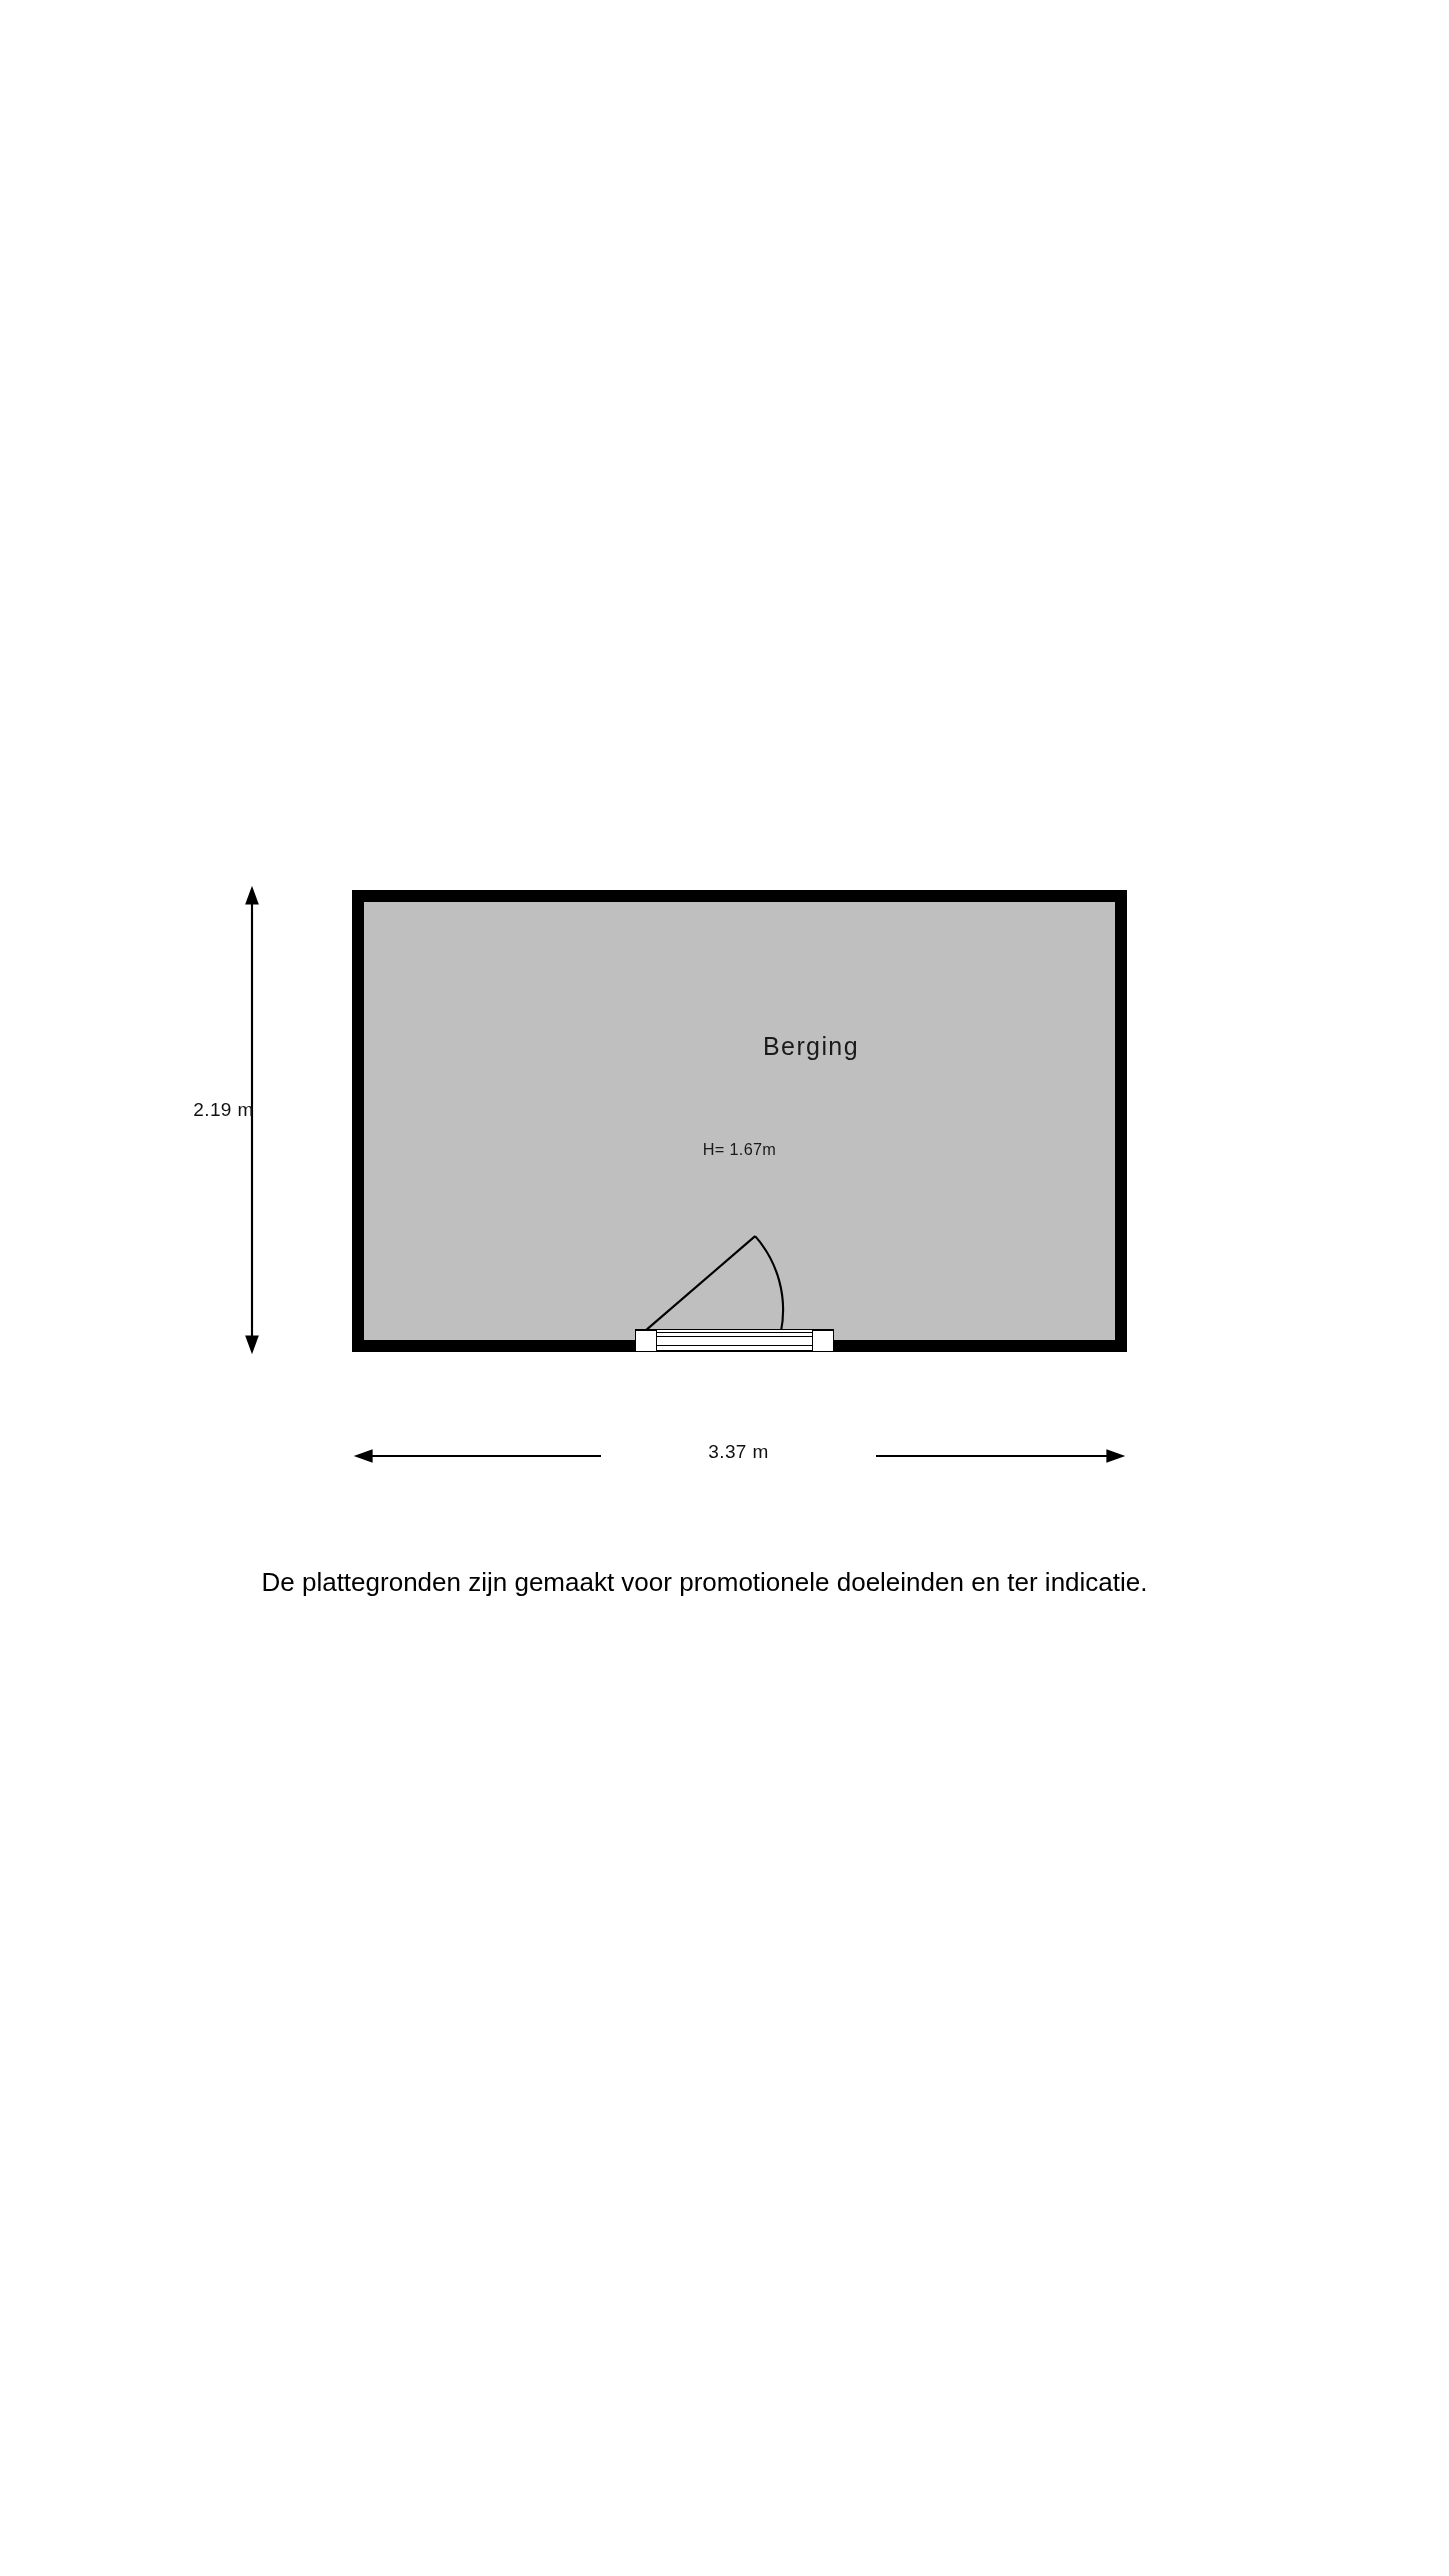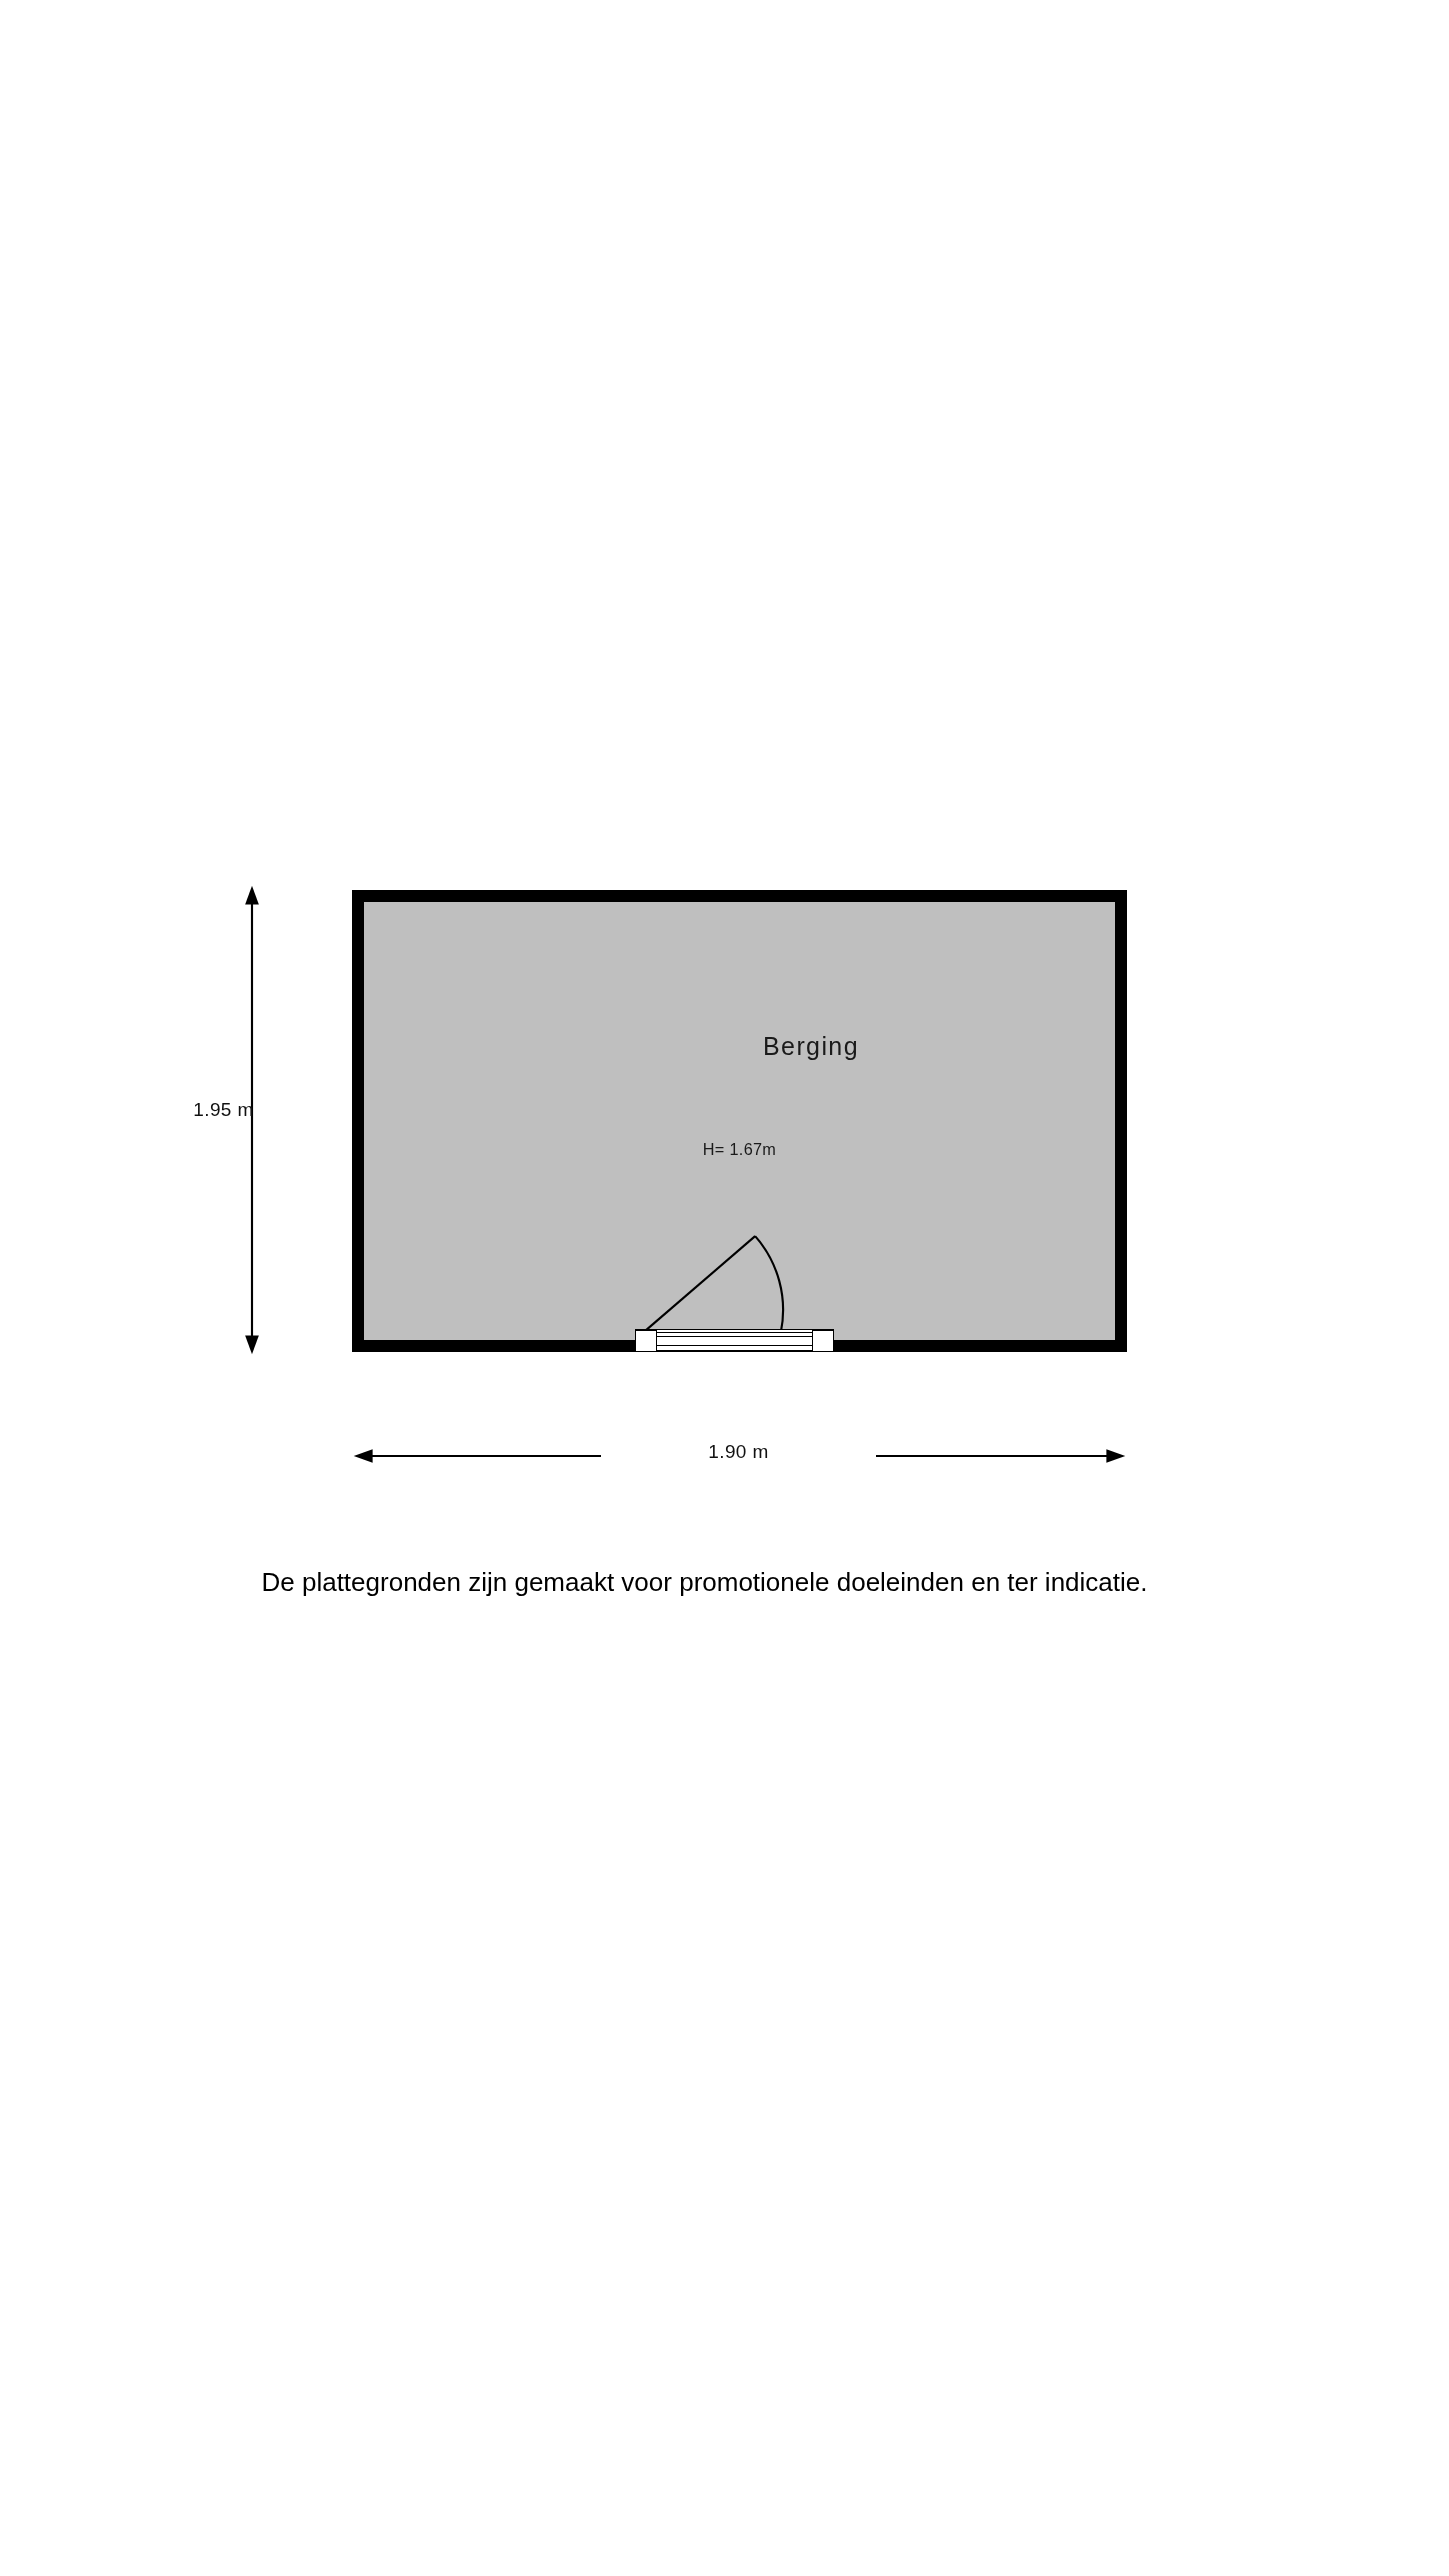--- a/index.html
+++ b/index.html
@@ -184,27 +184,27 @@
     <div class="threshold-lines"></div>
     <div class="jamb left"></div>
     <div class="jamb right"></div>
   </div>
 
   <svg class="dim-v" viewBox="0 0 30 550">
     <line x1="15" y1="18" x2="15" y2="532" stroke="#000000" stroke-width="2.5"></line>
     <polygon points="15,2 7,24 23,24" fill="#000000"></polygon>
     <polygon points="15,548 7,526 23,526" fill="#000000"></polygon>
   </svg>
-  <div class="dim-v-label">1.95 m</div>
+  <div class="dim-v-label">2.19 m</div>
 
   <svg class="dim-h" viewBox="0 0 903 30">
     <line x1="18" y1="15" x2="885" y2="15" stroke="#000000" stroke-width="2.5"></line>
     <polygon points="2,15 24,7 24,23" fill="#000000"></polygon>
     <polygon points="901,15 879,7 879,23" fill="#000000"></polygon>
   </svg>
-  <div class="dim-h-label">1.90 m</div>
+  <div class="dim-h-label">3.37 m</div>
 
   <div class="disclaimer">
     <span class="line">De plattegronden zijn gemaakt voor promotionele doeleinden en ter indicatie.</span>
   </div>
 
 </div>
 
 
 </body></html>

